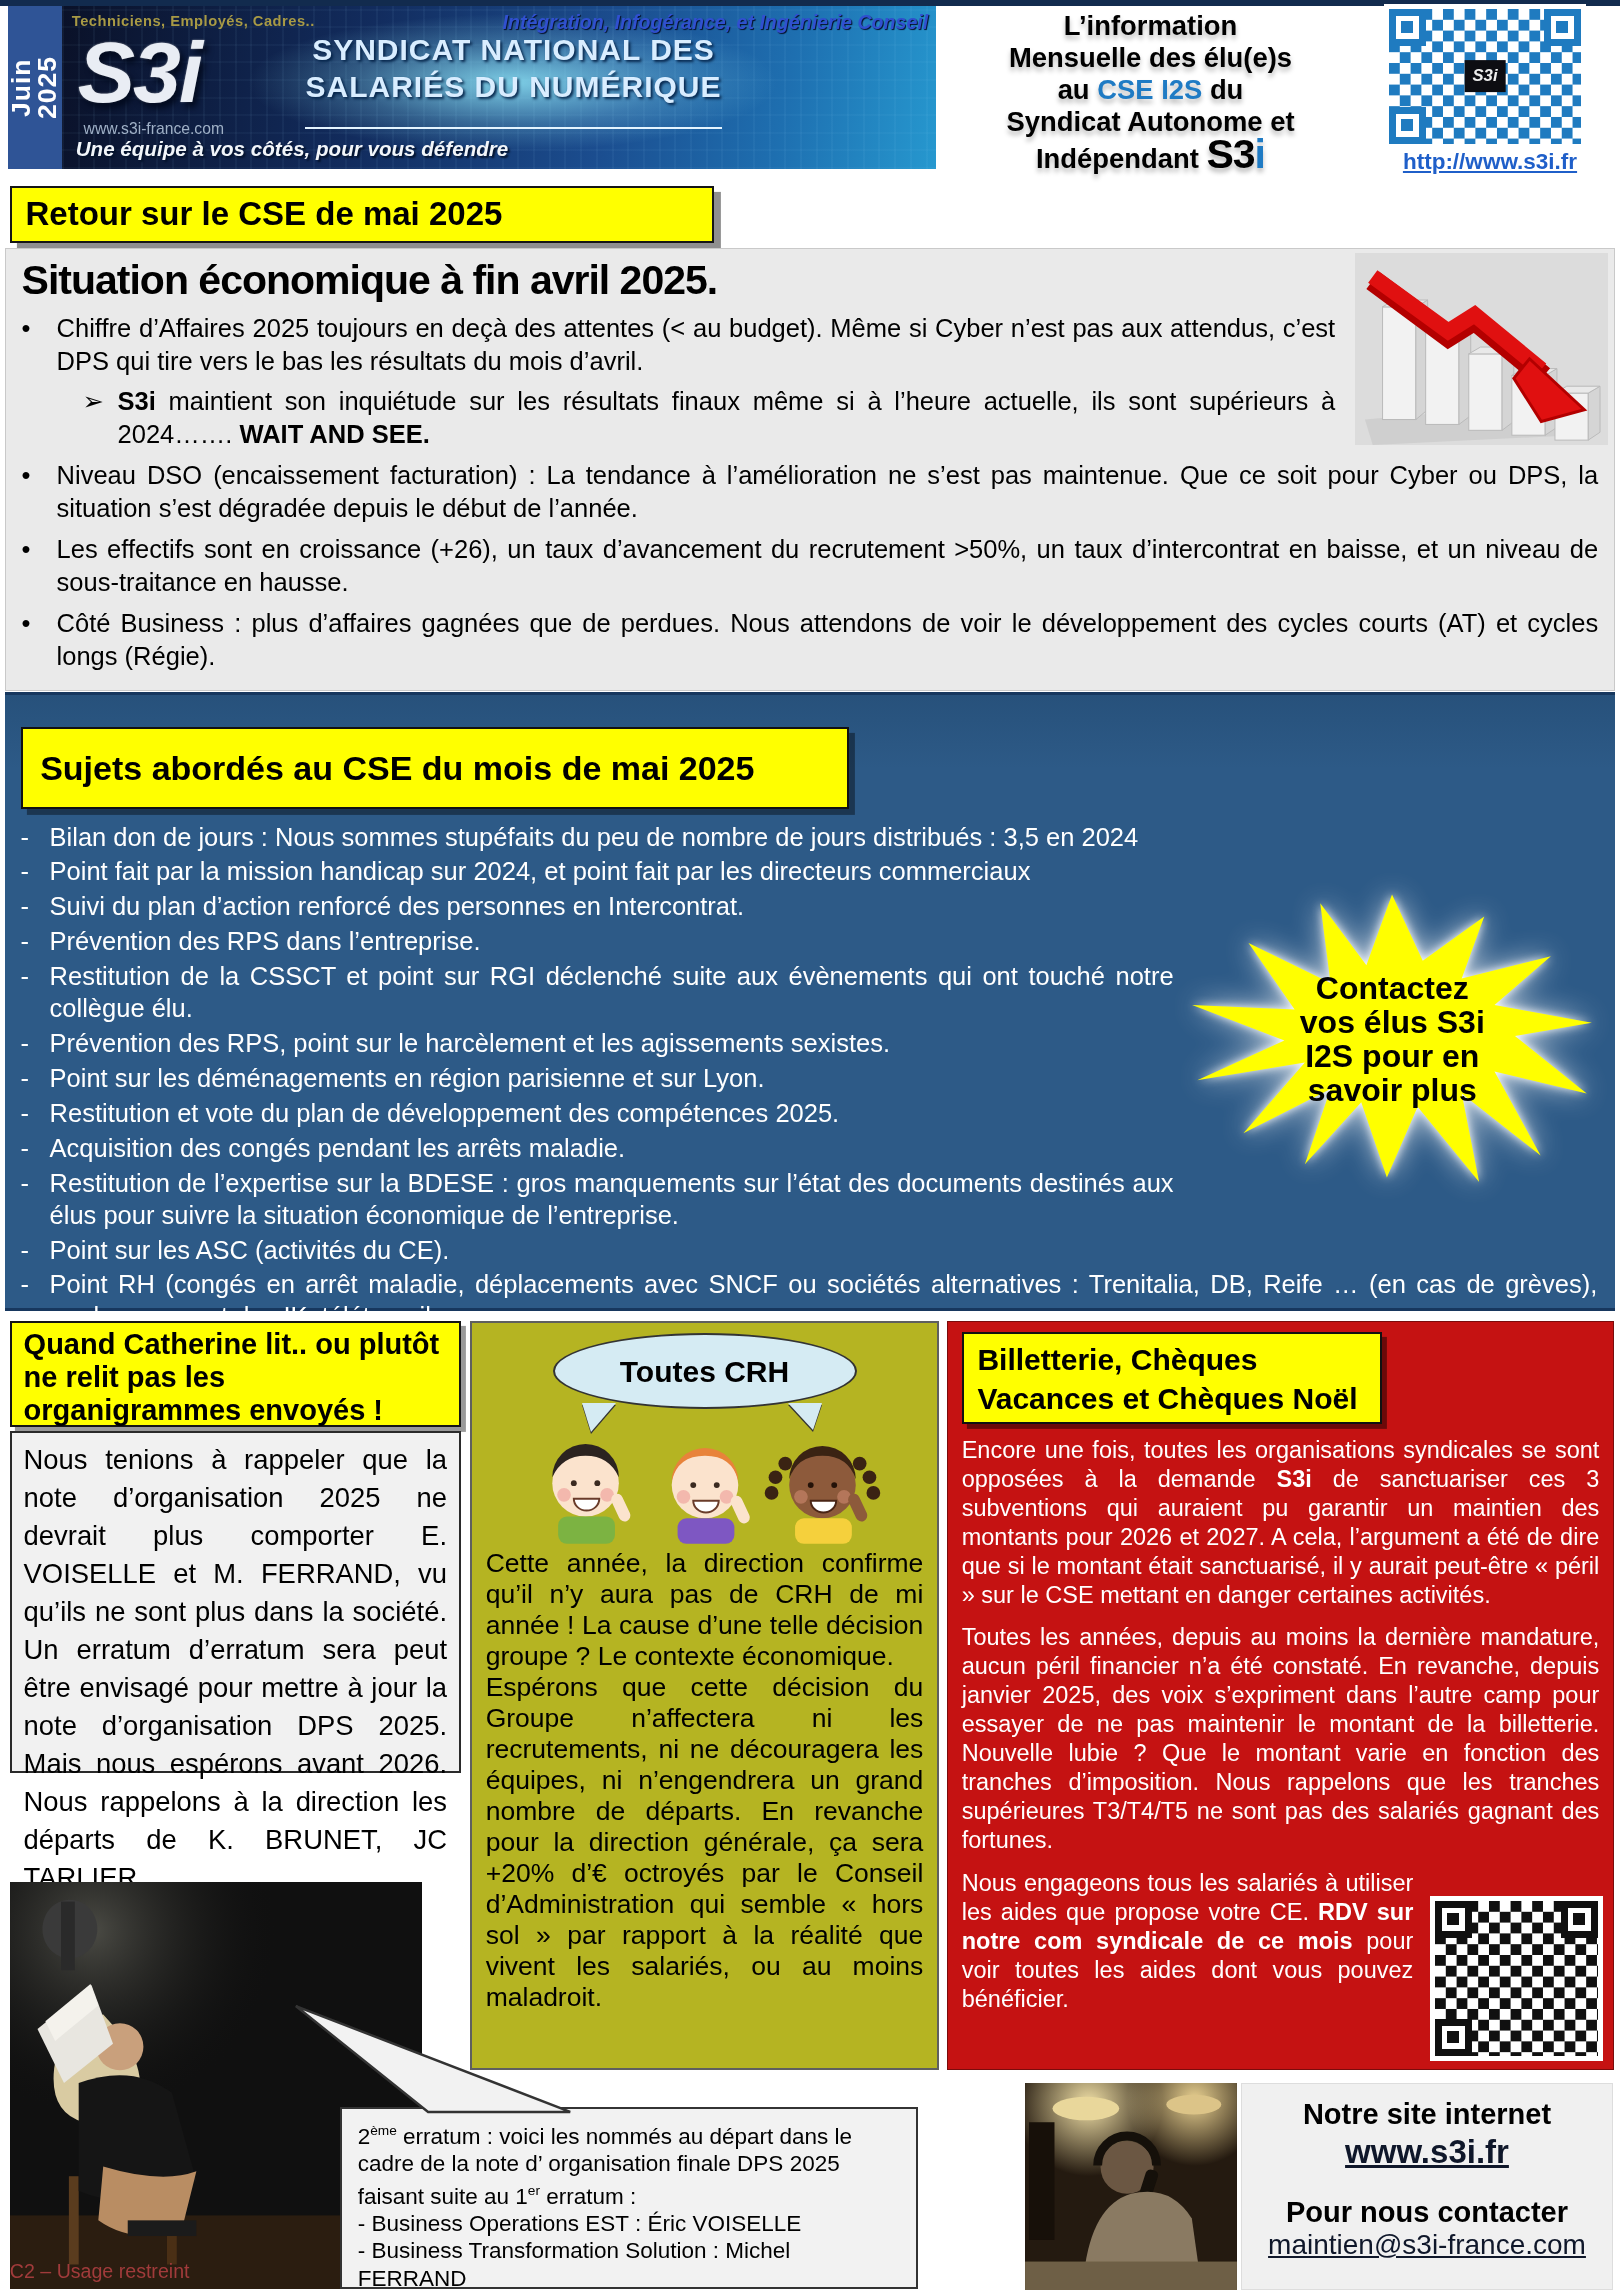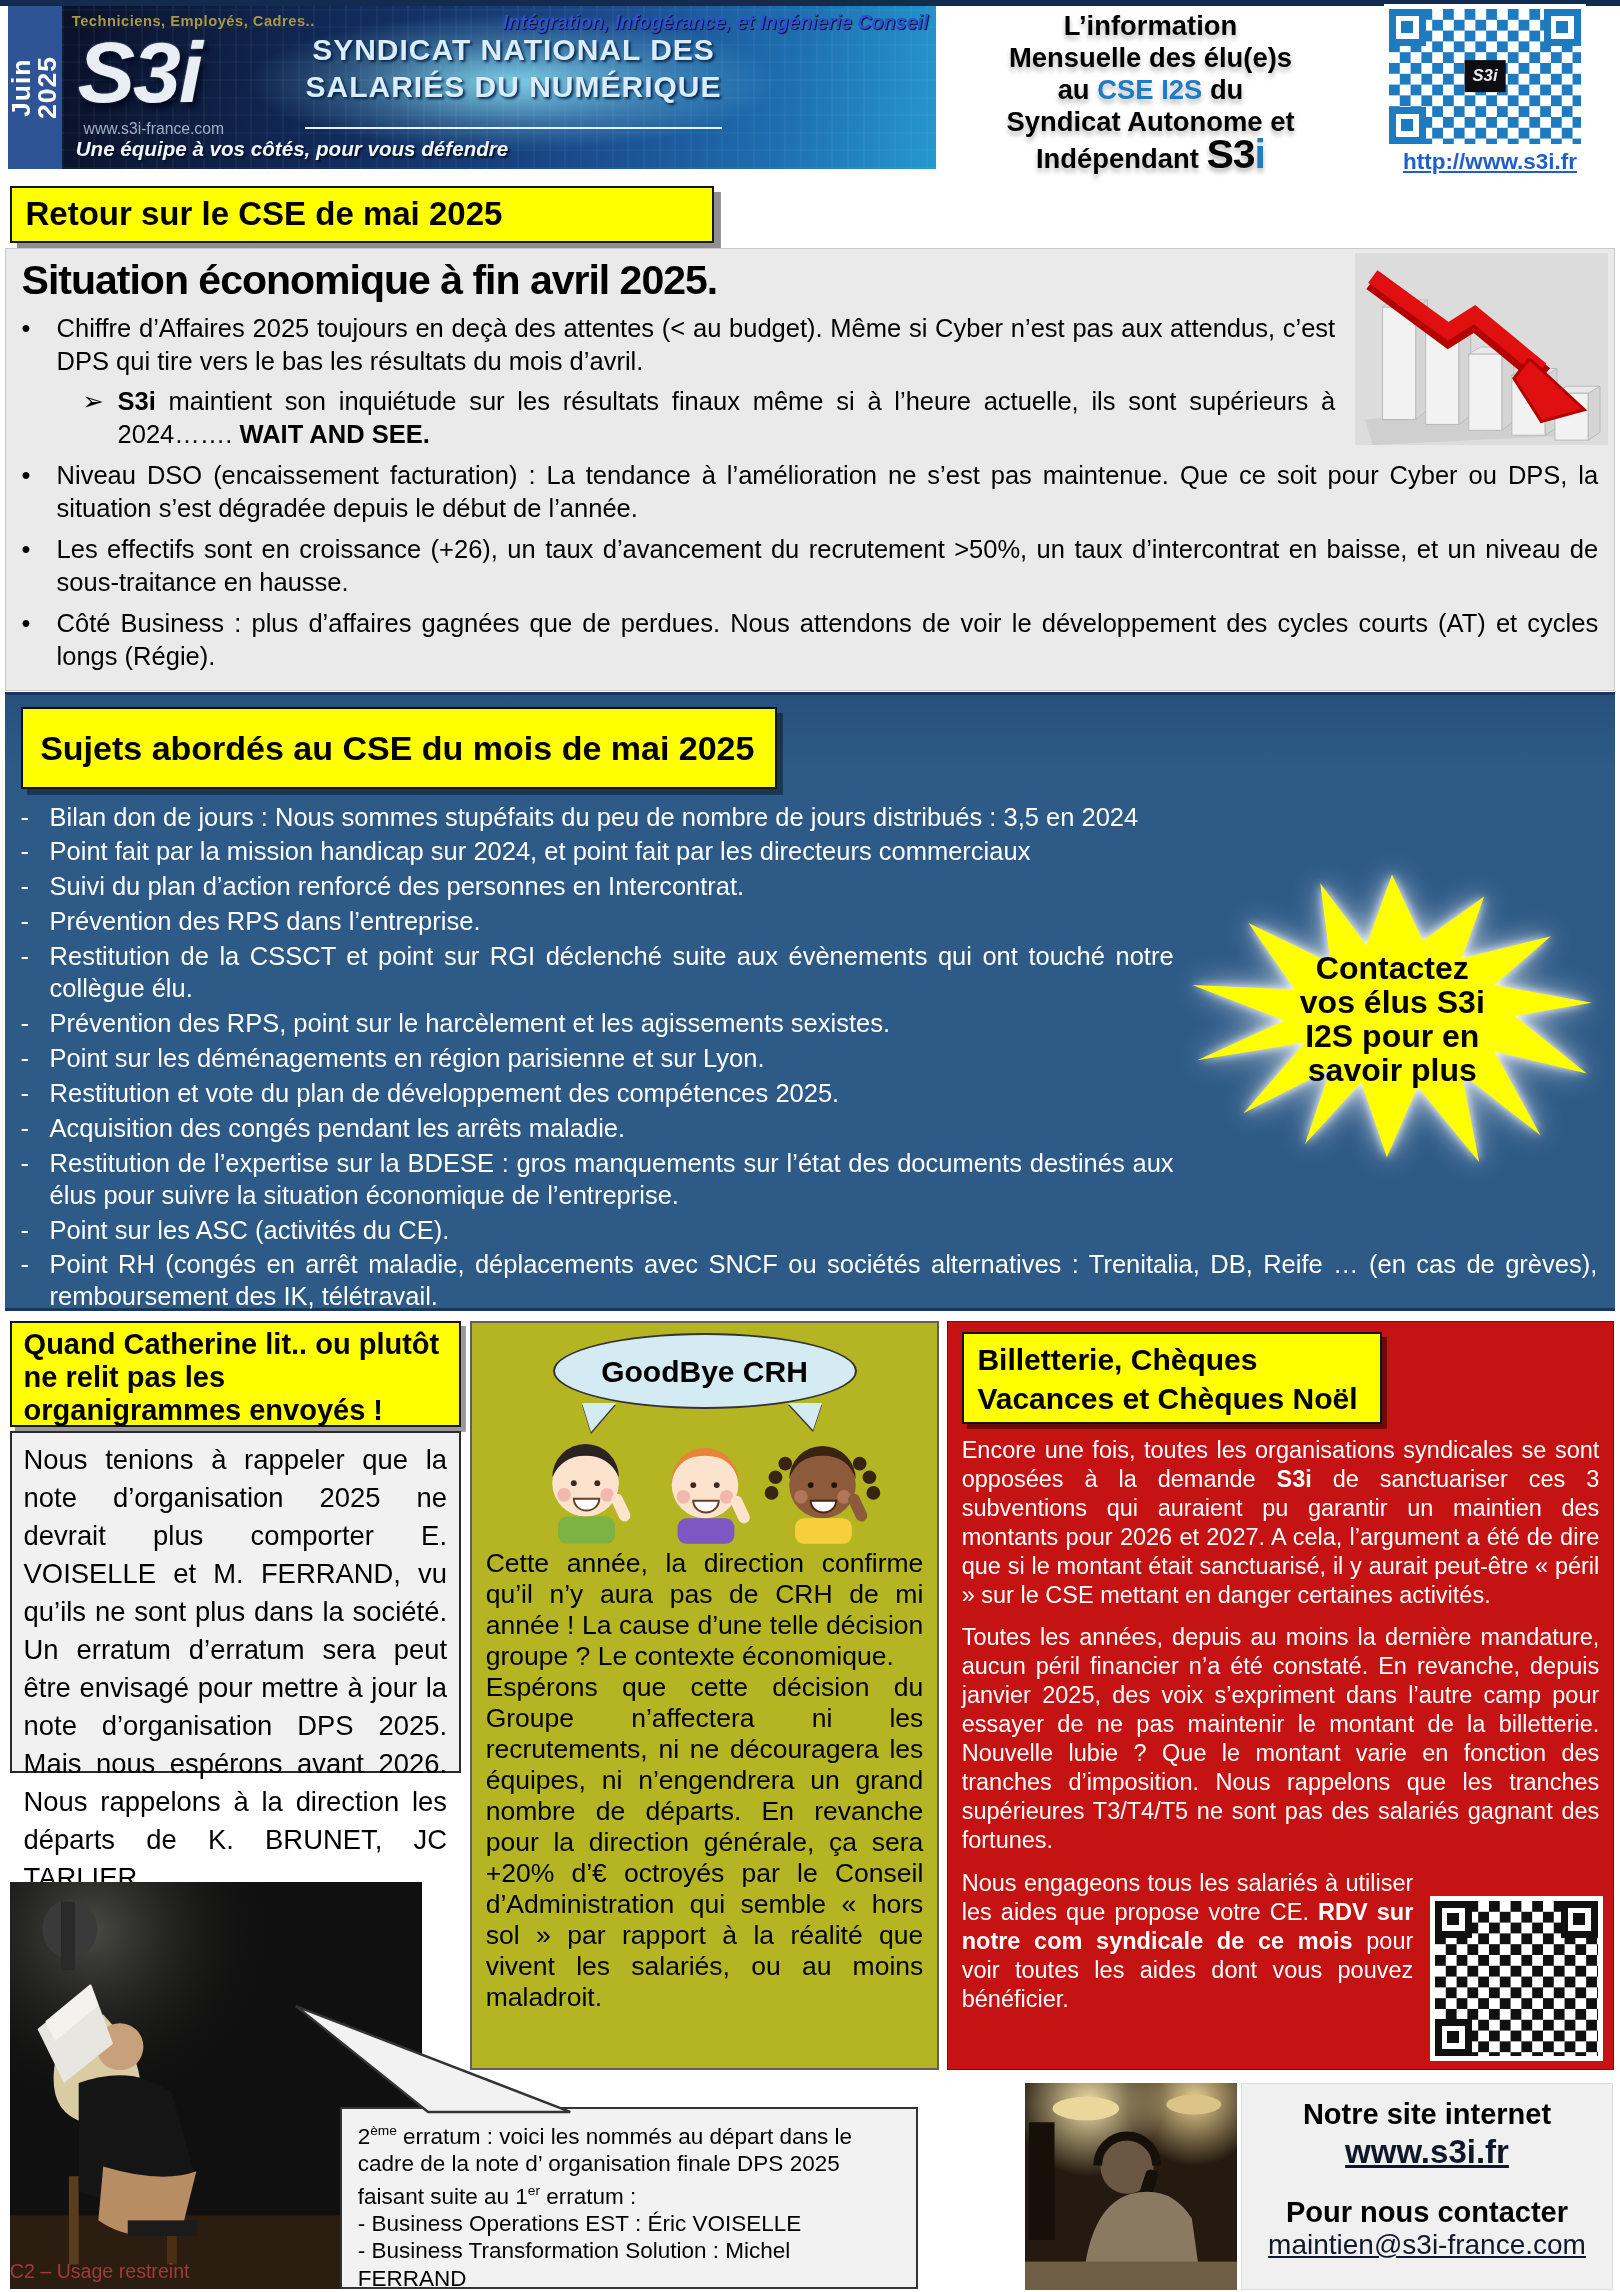--- a/index.html
+++ b/index.html
@@ -64,22 +64,22 @@
   .bul{display:flex;margin-bottom:7.8px;}
   .bul .mk{flex:0 0 35px;}
   .bul .tx{flex:1;text-align:justify;}
   .bul.clear1{margin-right:263px;}
   .bul.sub{margin-left:61px;font-weight:400;}
   .b{font-weight:700;}
 
   
   .topics{left:4.9px;top:692px;width:1610px;height:619px;background:linear-gradient(180deg,#27517b,#2D5A87 12%);
     border-top:3.9px solid #17375E;border-bottom:3.9px solid #17375E;padding:11.8px 17.6px 0 15.7px;}
-  .t-head{width:756px;height:82px;background:#FFFF00;border:2px solid #111;box-shadow:5.9px 5.9px 0 rgba(0,0,0,.4);
-    font-size:34px;font-weight:700;line-height:78px;padding-left:17.6px;color:#000;margin-bottom:11.8px;}
+  .t-head{width:828px;height:82px;background:#FFFF00;border:2px solid #111;box-shadow:5.9px 5.9px 0 rgba(0,0,0,.4);
+    font-size:34px;font-weight:700;line-height:78px;padding-left:17.6px;color:#000;margin-bottom:11.8px;margin-top:20px;}
   .t-list{color:#fff;font-size:25.5px;line-height:32px;}
   .titem{display:flex;margin-bottom:2.9px;}
   .titem .tmark{flex:0 0 29px;}
   .titem .ttext{flex:1;text-align:justify;}
   .burst-wrap{float:right;width:410px;height:292px;margin:0 0 5.9px 13.7px;position:relative;}
   .burst-wrap svg{position:absolute;inset:0;filter:drop-shadow(0 0 4.9px rgba(255,255,255,.95)) drop-shadow(0 0 13.7px rgba(255,255,255,.7));}
   .burst-text{position:absolute;left:50%;top:51%;transform:translate(-50%,-50%);text-align:center;
     color:#000;font-weight:700;font-size:32px;line-height:34px;white-space:nowrap;}
 
   
@@ -309,21 +309,21 @@
       <path d="M70,205 q55,-20 95,10 l25,90 q-60,35 -120,10 Z" fill="#151515"></path>
       <path d="M28,150 l55,-45 22,60 -50,40 Z" fill="#e8e6e0"></path>
       <path d="M36,142 l46,-38 8,22 -44,36 Z" fill="#f4f2ec"></path>
       <path d="M95,290 q60,18 95,5 l-15,60 q-50,15 -85,-10 Z" fill="#b98d63"></path>
       <rect x="120" y="345" width="70" height="16" fill="#1b1b1b"></rect>
     </svg>
   </div>
 
   <div class="abs crh">
     <div class="bubble">
-      <span>GoodBye CRH</span>
+      <span>Toutes CRH</span>
       <span class="tailL"></span>
       <span class="tailR"></span>
     </div>
     <svg class="kids" width="372" height="110" viewBox="0 0 380 112">
 
       <circle cx="68" cy="50" r="34" fill="#fbe3cd"></circle>
       <path d="M34,44 a34,34 0 0,1 68,0 q-10,-22 -34,-22 q-24,0 -34,22" fill="#2b2320"></path>
       <circle cx="56" cy="50" r="3" fill="#3a2a20"></circle>
         <circle cx="80" cy="50" r="3" fill="#3a2a20"></circle>
       <circle cx="46" cy="62" r="7" fill="#f3b8ad"></circle>

